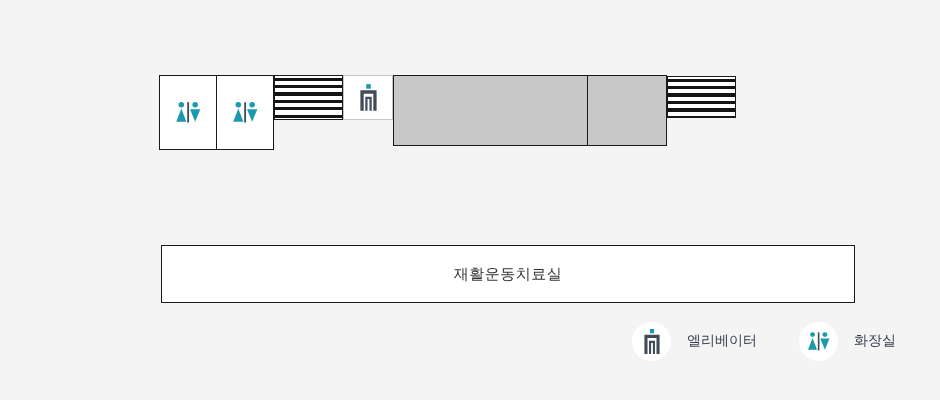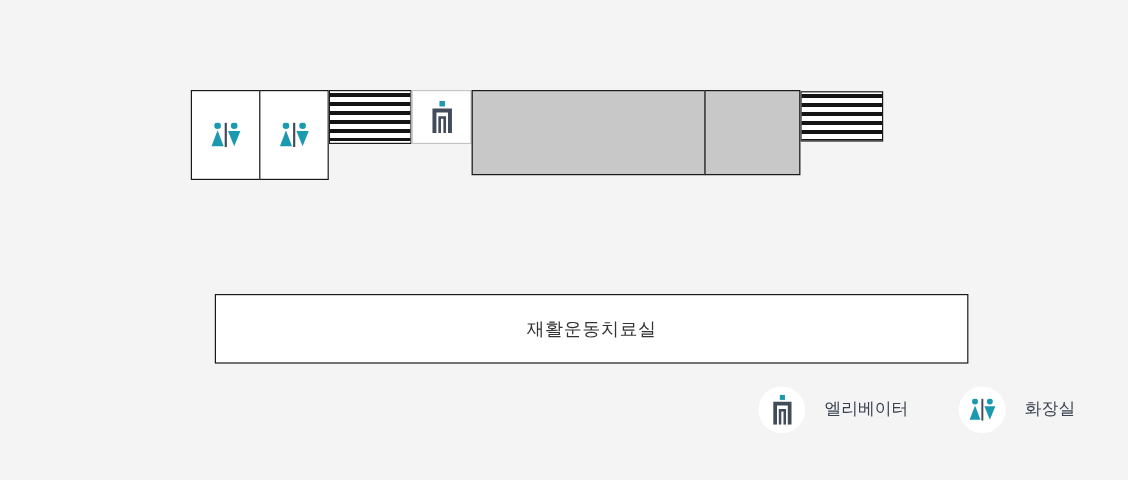--- a/index.html
+++ b/index.html
@@ -19,21 +19,21 @@
     background-image:repeating-linear-gradient(180deg,
       var(--white) 0 1.6px, #141414 1.6px 4.9px, var(--white) 4.9px 7.4px);
     background-color:var(--white);}
   .stairs-left{left:274px;top:75px;width:69px;height:45px;}
   .stairs-right{left:667px;top:76px;width:69px;height:42px;}
   .elevator-room{left:343px;top:75px;width:50px;height:45px;background:var(--white);
     border:1px solid var(--elv-border);position:absolute;}
   .gray-room{position:absolute;background:var(--grayfill);border:1px solid var(--line);}
   .gray-1{left:393px;top:75px;width:195px;height:71px;}
   .gray-2{left:587px;top:75px;width:80px;height:71px;}
-  .main-room{left:179px;top:245px;width:628px;height:58px;border-width:1.5px;}
+  .main-room{left:161px;top:245px;width:694px;height:58px;border-width:1.5px;}
   .main-room-label{font-size:15px;color:var(--text);letter-spacing:0.5px;}
   .teal{fill:var(--teal);}
   .slate{fill:var(--slate);}
   .slate-stroke{stroke:var(--slate);fill:none;}
   .legend{position:absolute;left:0;top:321px;width:940px;height:40px;}
   .legend-item{position:absolute;display:flex;align-items:center;gap:16px;height:40px;}
   .legend-item-elevator{left:632px;text-align:center;}
   .legend-item-restroom{left:799px;font-family:Liberation Serif, serif;}
   .legend-circle{width:39px;height:39px;border-radius:50%;background:var(--white);
     display:flex;align-items:center;justify-content:center;flex:0 0 auto;}

